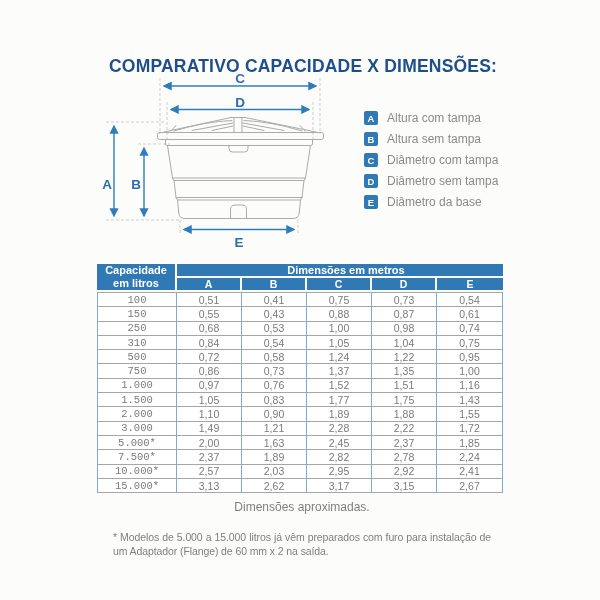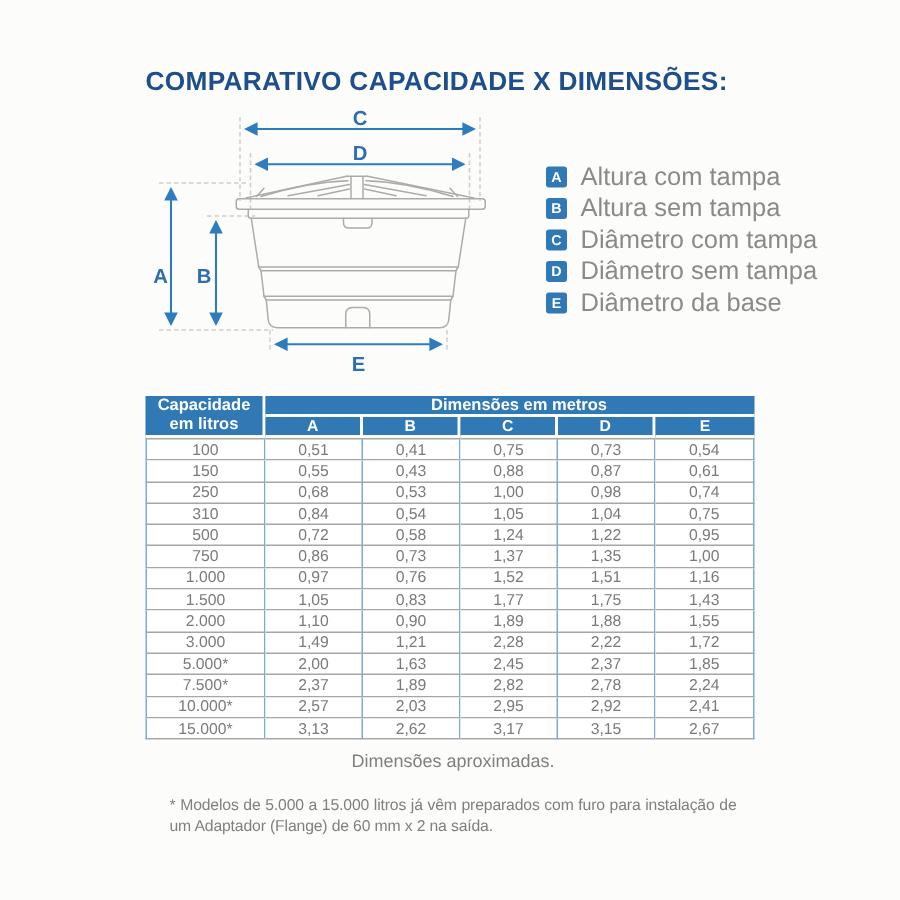--- a/index.html
+++ b/index.html
@@ -2,53 +2,53 @@
 <html><head>
 <meta charset="utf-8">
 <style>
   html,body{margin:0;padding:0;background:#fcfdfa;}
   #app{
     position:relative;width:600px;height:600px;background:#fcfdfa;overflow:hidden;
     font-family:"Liberation Sans",sans-serif;
   }
   
   .page-title{
-    position:absolute;left:97px;top:44px;margin:0;
+    position:absolute;left:97px;top:44px;margin:12px;
     font-size:17.5px;font-weight:bold;color:#1e4f8c;letter-spacing:.2px;white-space:nowrap;
   }
   
   .diagram-svg{position:absolute;left:0;top:70px;}
   .diagram-letter{font-family:"Liberation Sans",sans-serif;font-size:13.5px;font-weight:bold;fill:#2e6daf;text-anchor:middle;}
   
   .legend{position:absolute;left:364px;top:111px;}
   .legend-row{display:flex;align-items:center;height:14px;margin-bottom:7px;}
   .legend-key{
     width:14px;height:14px;background:#3079b5;border-radius:2px;color:#fff;
     font-size:9.5px;font-weight:bold;display:flex;align-items:center;justify-content:center;flex:0 0 14px;
   }
-  .legend-label{margin-left:9px;font-size:17px;color:#8a8a8a;white-space:nowrap;}
+  .legend-label{margin-left:9px;font-size:12px;color:#8a8a8a;white-space:nowrap;}
   
   .spec-table{
     position:absolute;left:97px;top:264px;width:406px;
     border-collapse:separate;border-spacing:0;table-layout:fixed;
   }
   .spec-table th{
     background:#3079b5;color:#fff;font-weight:bold;text-align:center;vertical-align:middle;
     border-right:2px solid #fcfdfa;border-bottom:2px solid #fcfdfa;padding:0;
   }
   .spec-table th:last-child{border-right:none;}
   .spec-table th.group-header{font-size:11px;height:12px;padding-left:12px;}
   .spec-table th.col-letter{font-size:10.5px;height:11px;}
   .spec-table th.cap-header{font-size:11px;line-height:1.15;}
   .spec-table td{
     background:#fff;color:#7a7a7a;font-size:10.5px;text-align:center;vertical-align:middle;
     height:13.3px;padding:0;
     border-right:1px solid #79abd6;border-bottom:1px solid #a6a6a6;
   }
-  .spec-table td:first-child{border-left:1px solid #79abd6;}
+  .spec-table td:first-child{border-left:1px solid #79abd6;font-family:Liberation Mono, monospace;}
   .spec-table tbody tr:first-child td{border-top:1px solid #a6a6a6;}
   
   .footnotes{position:absolute;left:97px;top:500px;width:410px;color:#7f7f7f;}
   .footnote-approx{font-size:12px;margin:0 0 8px 0;text-align:center;}
   .footnote-note{
     font-size:10.5px;letter-spacing:-0.1px;line-height:1.35;margin:16px;
     text-align:justify;text-align-last:left;
   }
 </style>
 </head>

